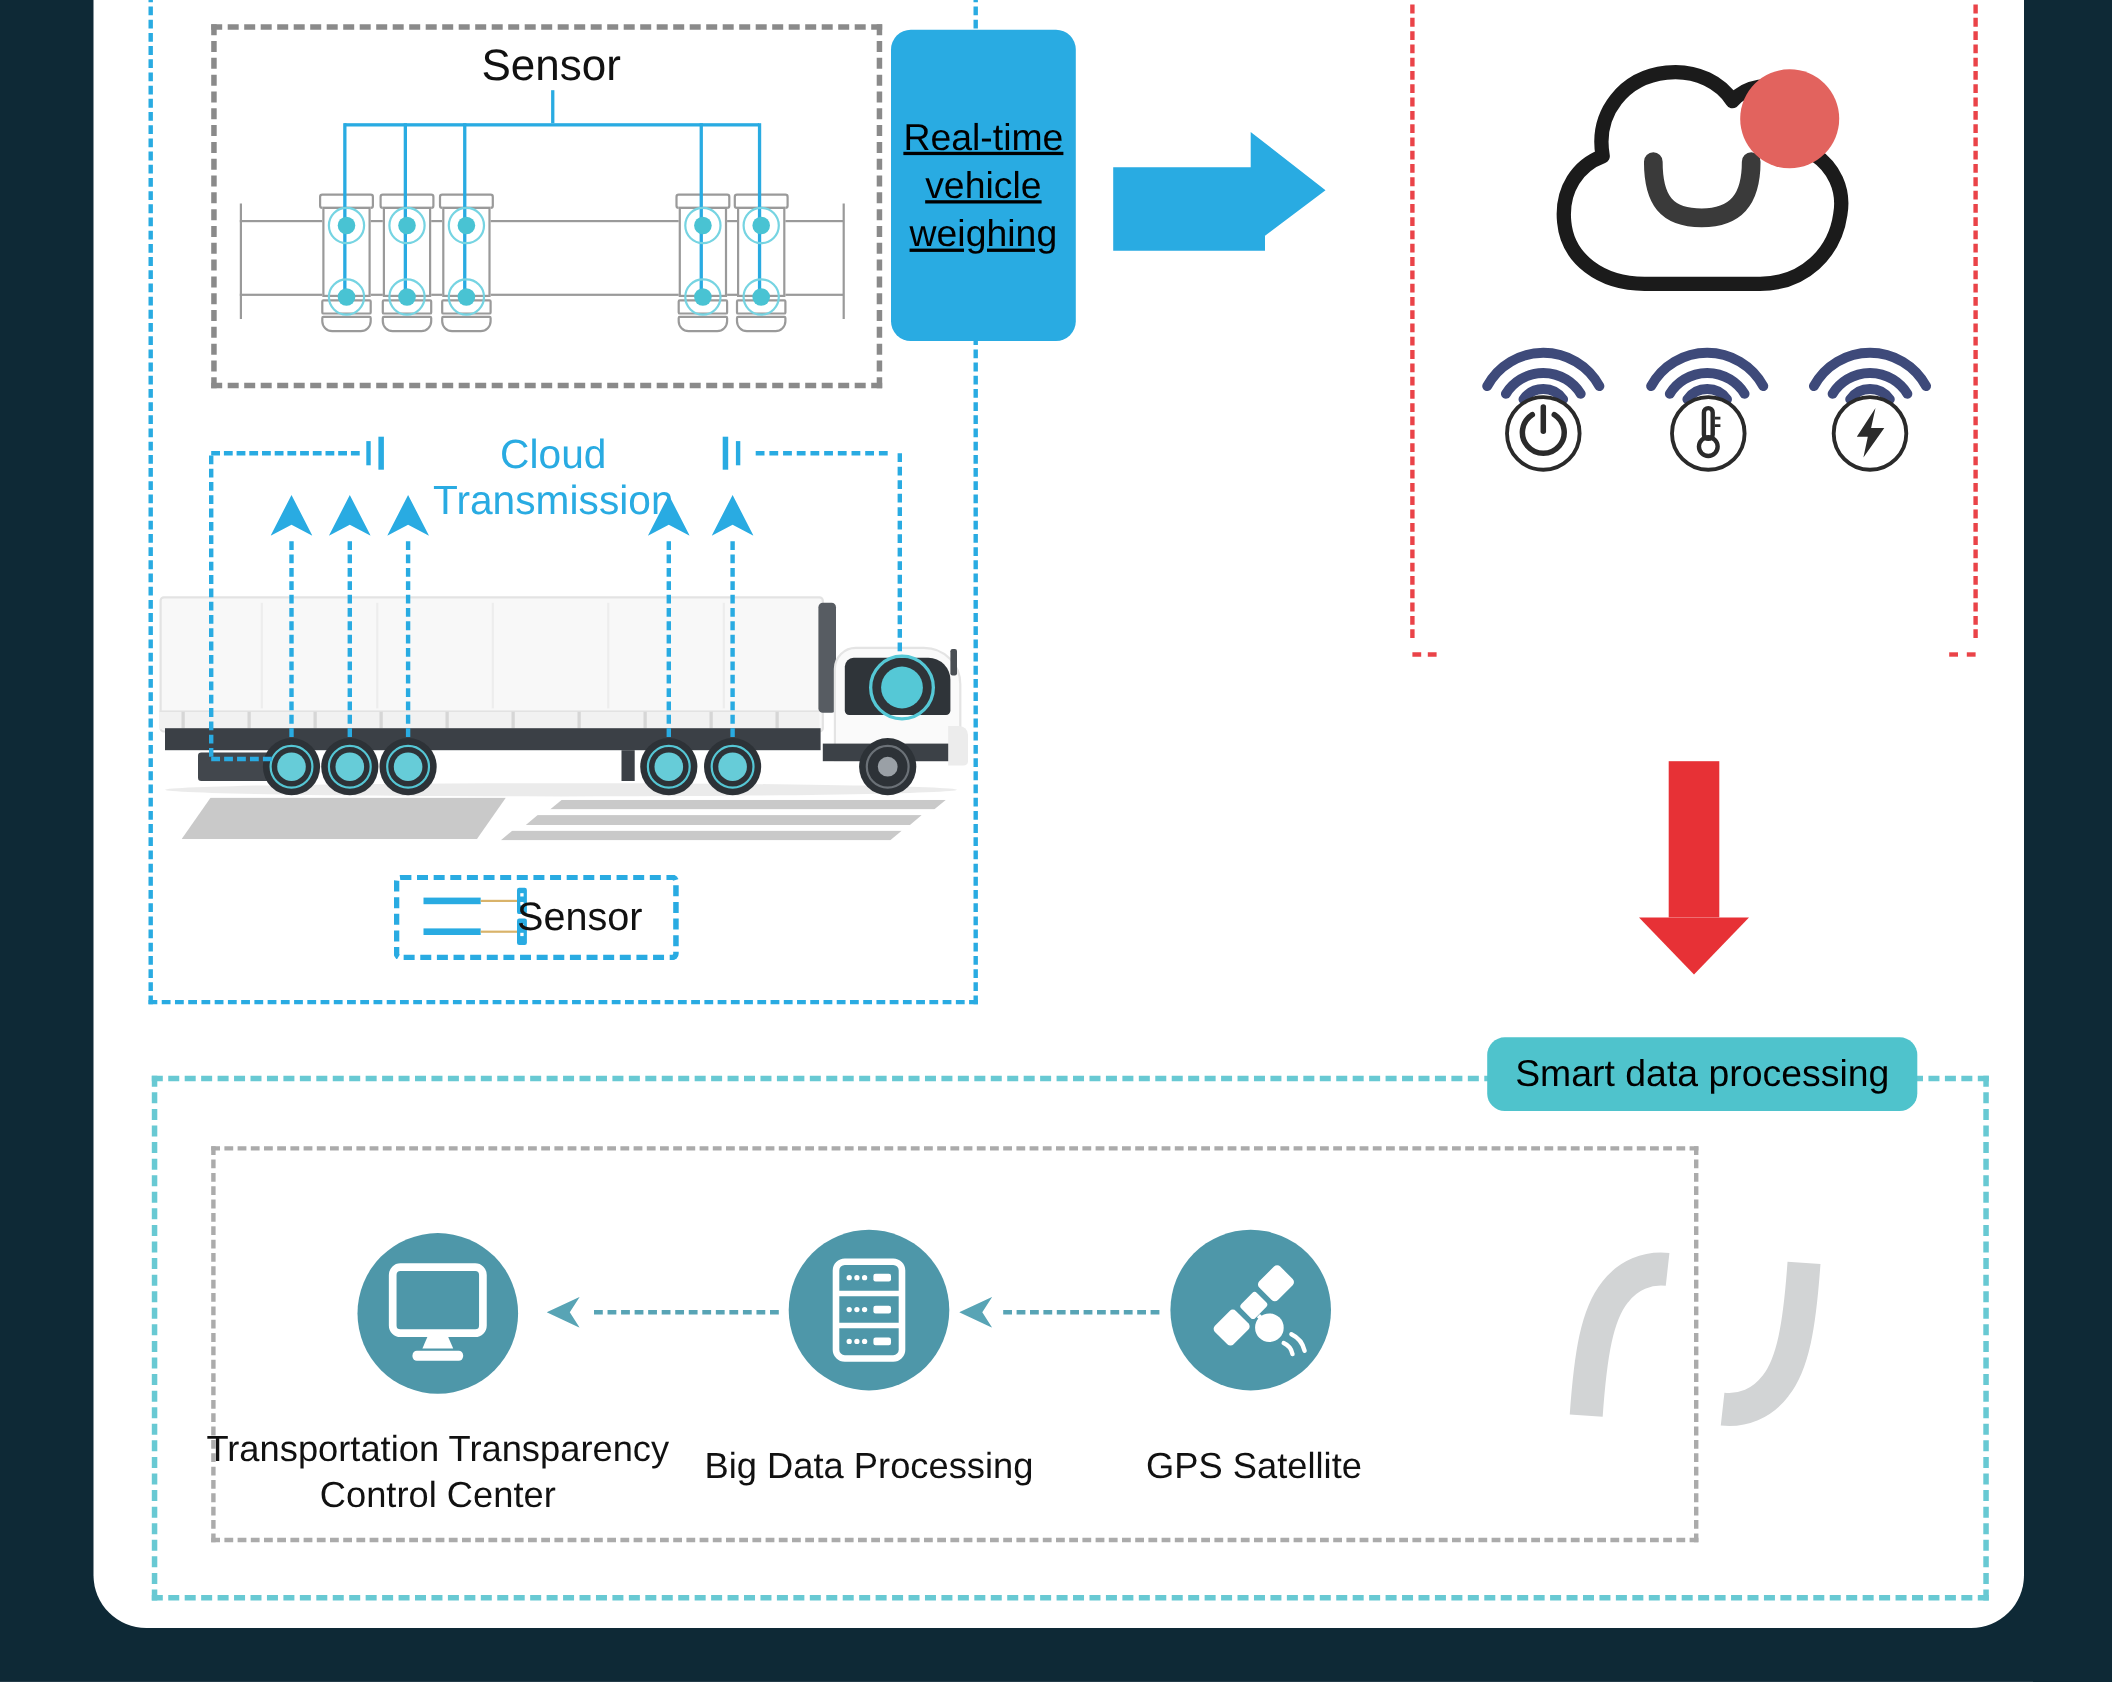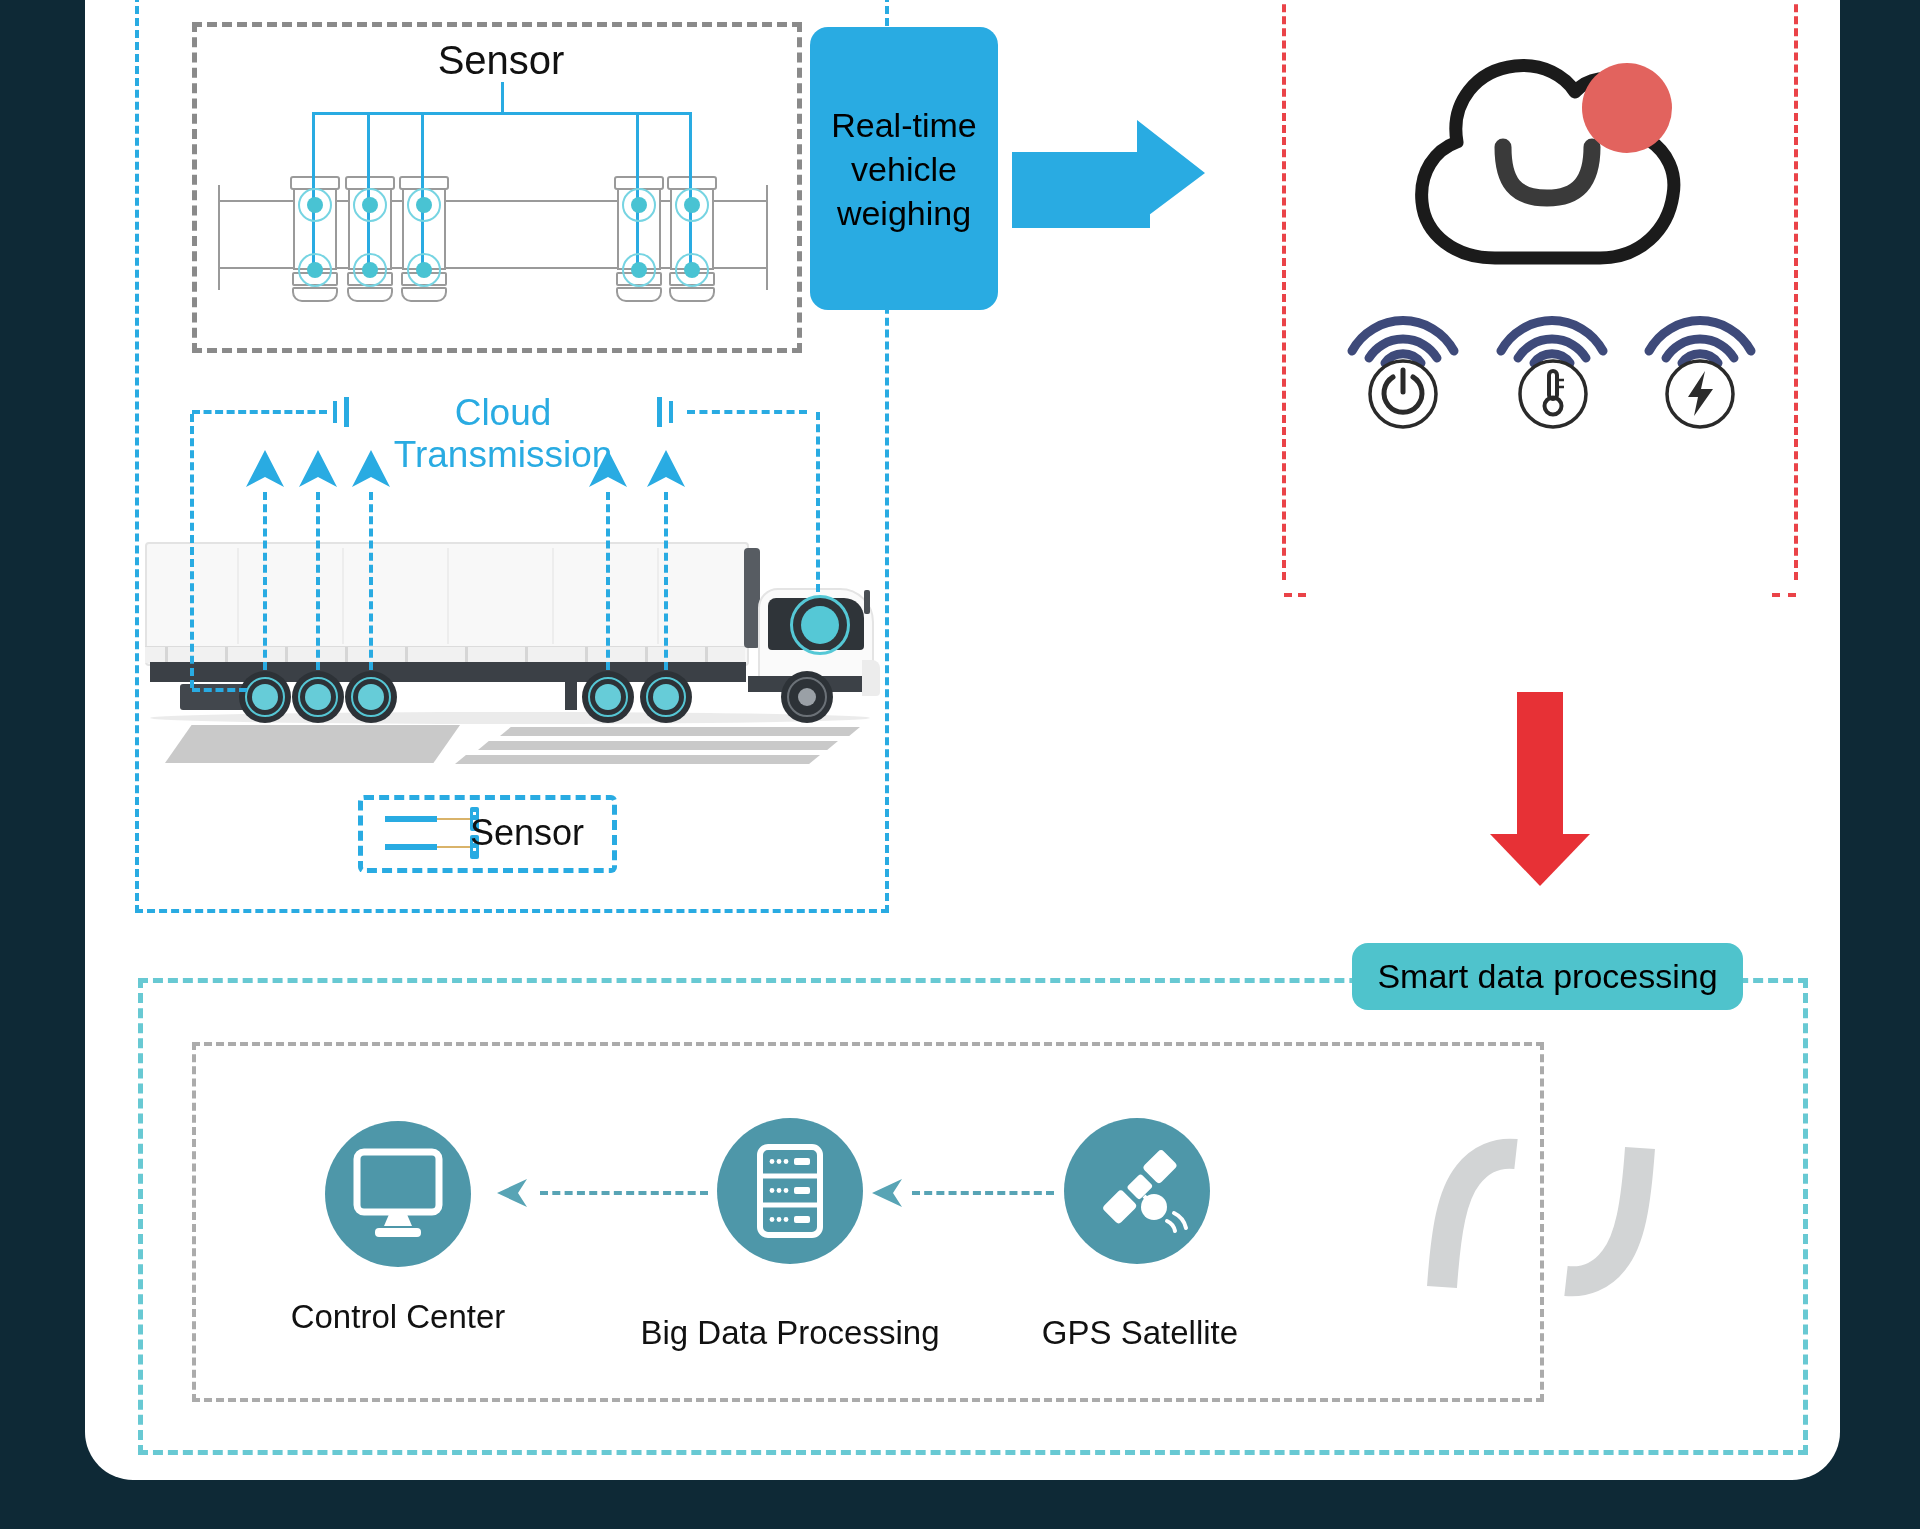--- a/index.html
+++ b/index.html
@@ -15,22 +15,22 @@
   .hline{background:#29abe2;height:3px;}
   .vline{background:#29abe2;width:3px;}
   .rail{background:#9a9a9a;height:2px;}
   .rail-tick{background:#9a9a9a;width:2px;}
   .cyl-cap{width:46px;height:10px;border:2px solid #9a9a9a;background:#fff;border-radius:3px;}
   .cyl-body{width:40px;height:78px;border:2px solid #9a9a9a;background:#fff;}
   .cyl-plate{width:42px;height:10px;border:2px solid #9a9a9a;background:#fff;border-radius:2px;}
   .cyl-plate2{width:42px;height:11px;border:2px solid #9a9a9a;background:#fff;border-radius:2px 2px 10px 10px;}
   .tdot-ring{width:30px;height:30px;border:2px solid #76d4e2;border-radius:50%;display:flex;align-items:center;justify-content:center;}
   .tdot{width:16px;height:16px;border-radius:50%;background:#49c3d3;}
-  .weigh-box{left:810px;top:27px;width:188px;height:283px;background:#29abe2;border-radius:18px;
-             display:flex;align-items:center;justify-content:center;text-align:center;}
+  .weigh-box{left:810px;top:27px;width:168px;height:283px;background:#29abe2;border-radius:18px;
+             display:flex;align-items:center;justify-content:center;text-align:center;text-decoration:underline;}
   .weigh-box .txt{font-size:34px;line-height:44px;color:#000;}
   
   .cable-label{left:343px;top:392px;width:320px;text-align:center;font-size:37px;color:#29abe2;}
   .bdash-h{border-top:4px dashed #29abe2;height:0;}
   .bdash-v{border-left:4px dashed #29abe2;width:0;}
   .marker-bar{background:#29abe2;}
   .trailer{left:145px;top:542px;width:600px;height:120px;background:#f8f8f8;border:2px solid #e3e3e3;border-radius:4px;}
   .seam{position:absolute;top:4px;width:2px;height:96px;background:#ededed;}
   .trailer-rail{left:145px;top:646px;width:600px;height:16px;background:#f1f1f1;border-top:1px solid #dcdcdc;}
   .stake{position:absolute;top:0;width:3px;height:15px;background:#d6d6d6;}
@@ -402,17 +402,18 @@
   <svg class="abs" style="left:497px;top:1179px;" width="32" height="28">
     <polygon points="0,14 30,0 21,14 30,28" fill="#58a4b5"></polygon>
   </svg>
   <div class="abs tdash-h" style="left:540px;top:1191px;width:168px;"></div>
   <svg class="abs" style="left:872px;top:1179px;" width="32" height="28">
     <polygon points="0,14 30,0 21,14 30,28" fill="#58a4b5"></polygon>
   </svg>
   <div class="abs tdash-h" style="left:912px;top:1191px;width:142px;"></div>
 
   <div class="blabel" style="left:148px;top:1296px;width:500px;">
+    <div>Transportation Transparency</div>
     <div>Control Center</div>
   </div>
   <div class="blabel" style="left:890px;top:1312px;width:500px;">GPS Satellite</div>
   <div class="blabel" style="left:540px;top:1312px;width:500px;">Big Data Processing</div>
 </div>
 
 </body></html>

